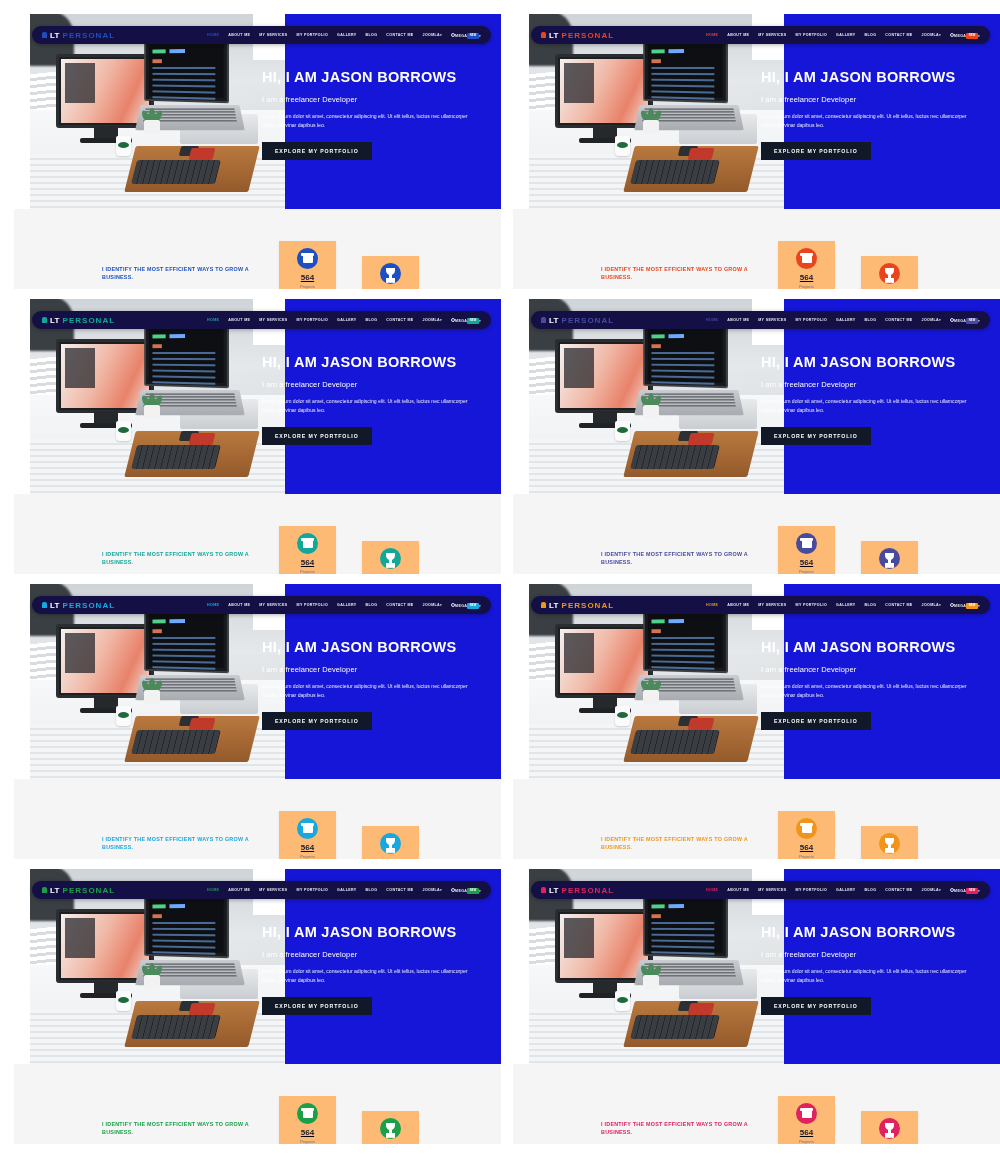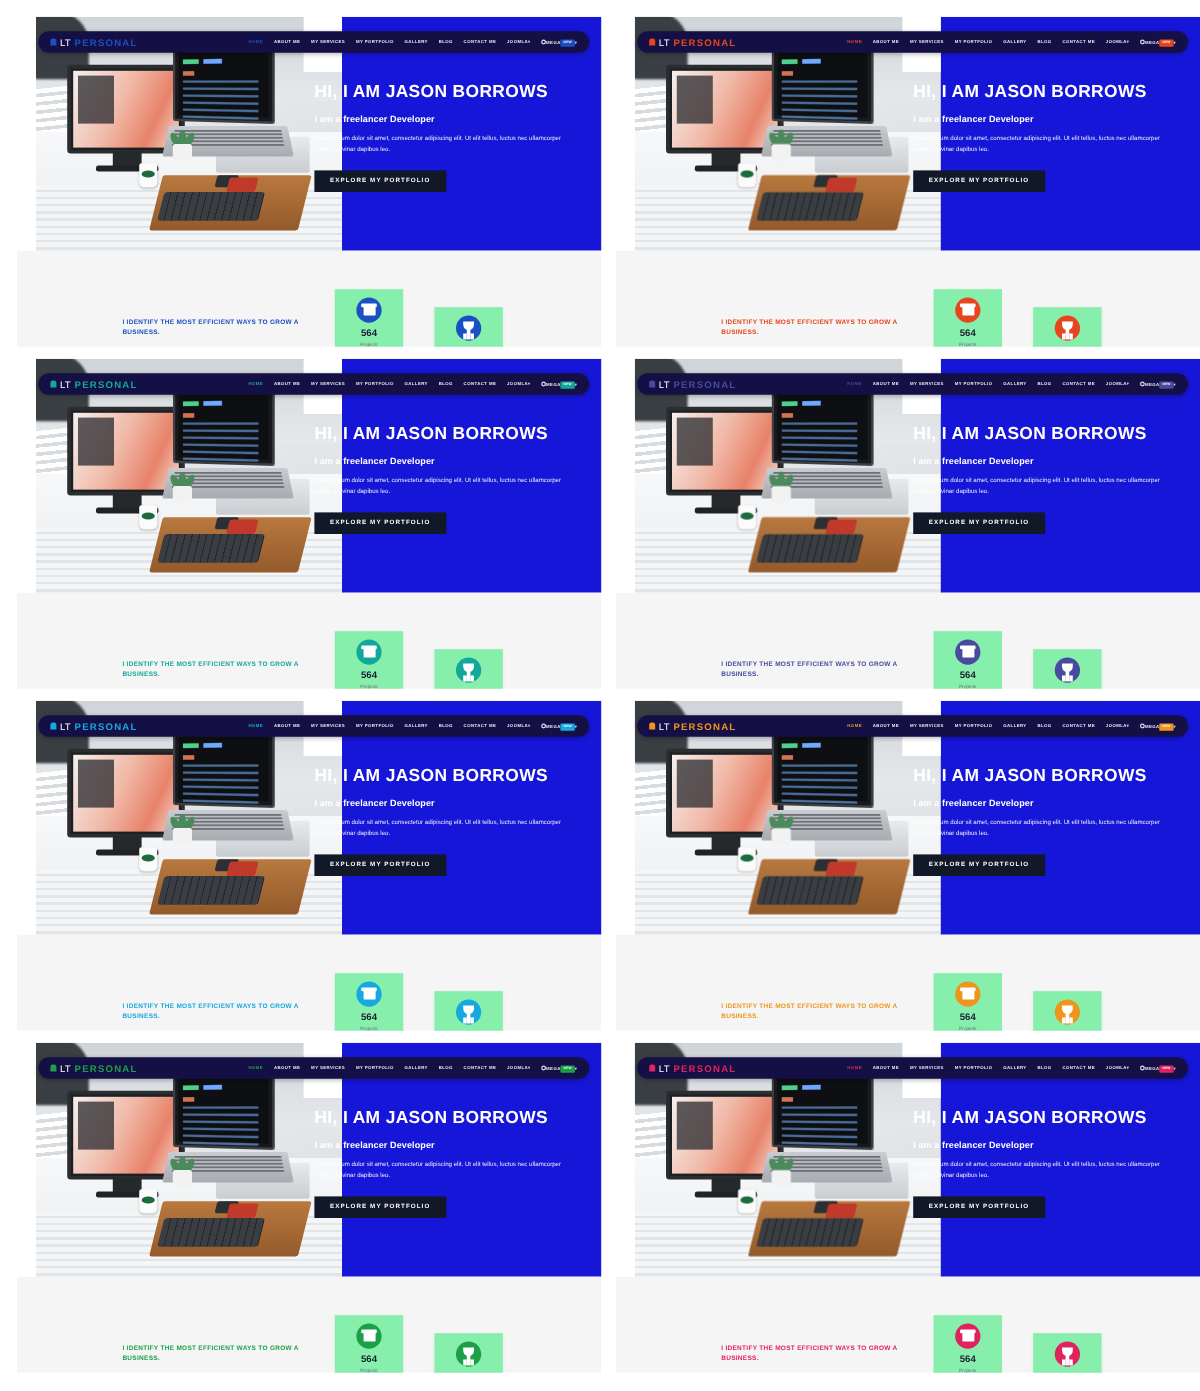--- a/index.html
+++ b/index.html
@@ -109,60 +109,61 @@
 
   
   .hero-blue {
     position:absolute; right:0; top:0; width:232px; height:195px;
     background: var(--hero);
   }
   .hero-notch { position:absolute; left:-32px; top:0; width:32px; height:46px; background:#ffffff; }
 
   .hero-copy { position:absolute; left:232px; top:56px; width:250px; color:#fff; }
   .hero-title { font-size:14.5px; font-weight:bold; letter-spacing:.3px; line-height:1.1; }
-  .hero-sub { font-size:7.5px; font-weight:bold; margin-top:9px; letter-spacing:.1px; }
+  .hero-sub { font-size:7.5px; font-weight:normal; margin-top:9px; letter-spacing:.1px; }
   .hero-desc { font-size:5.1px; line-height:1.85; margin-top:8px; width:212px; opacity:.92; }
   .hero-btn {
     display:inline-block; margin-top:11px;
     background:#111827; color:#fff;
     font-size:5.2px; font-weight:bold; letter-spacing:.9px;
     padding:6px 13px;
   }
 
   
   .navbar {
     position:absolute; left:18px; top:12px; right:10px; height:18px;
     background:#141046;
     border-radius:9px;
     display:flex; align-items:center;
     box-shadow: 0 1px 4px rgba(0,0,0,.3);
     z-index: 5;
   }
   .logo { display:flex; align-items:center; gap:3px; padding-left:10px; }
   .logo-mark { width:5px; height:6px; background:var(--accent); border-radius:2px 2px 0 0; }
-  .logo-lt { color:#fff; font-size:8px; font-weight:normal; letter-spacing:.2px;text-align:center; }
+  .logo-lt { color:#fff; font-size:8px; font-weight:bold; letter-spacing:.2px;text-align:center; }
   .logo-personal { color:var(--accent); font-size:8px; font-weight:bold; letter-spacing:1px; }
   .nav-links { margin-left:auto; display:flex; align-items:center; gap:9px; padding-right:10px; }
   .nav-link { color:#e8eaf2; font-size:3.6px; font-weight:bold; letter-spacing:.35px; white-space:nowrap; }
   .nav-link.active { color:var(--accent); }
   .nav-caret { font-size:3.4px; color:#cfd3e0; }
   .nav-globe { width:4px; height:4px; border-radius:50%; border:.6px solid #dfe2ec; display:inline-block; }
   .nav-badge { background:var(--accent); color:#fff; font-size:2.7px; font-weight:bold;
     padding:1.2px 2.4px; border-radius:1px; letter-spacing:.2px; }
 
   
   .stats { position:absolute; left:0; top:195px; width:487px; height:80px; background:#f5f5f5; }
   .stats-head {
     position:absolute; left:88px; top:56px; width:175px;
     color:var(--accent); font-size:5.4px; font-weight:bold;
     letter-spacing:.25px; line-height:1.55;
   }
   .stat-card {
-    position:absolute; background:#86efac; text-align:center;
+    position:absolute; background:#fdba74; text-align:center;
     box-shadow:0 1px 3px rgba(0,0,0,.06);
+    text-decoration:underline;
   }
   .stat-card.c1 { left:265px; top:32px; width:57px; height:56px; }
   .stat-card.c2 { left:348px; top:47px; width:57px; height:56px; }
   .stat-icon {
     width:21px; height:21px; border-radius:50%; background:var(--accent);
     margin:7px auto 0; position:relative;
   }
   .ic-box:before { content:""; position:absolute; left:5.5px; top:6px; width:10px; height:9px;
     background:#fff; border-radius:1px; }
   .ic-box:after { content:""; position:absolute; left:4px; top:4.5px; width:13px; height:3px;

